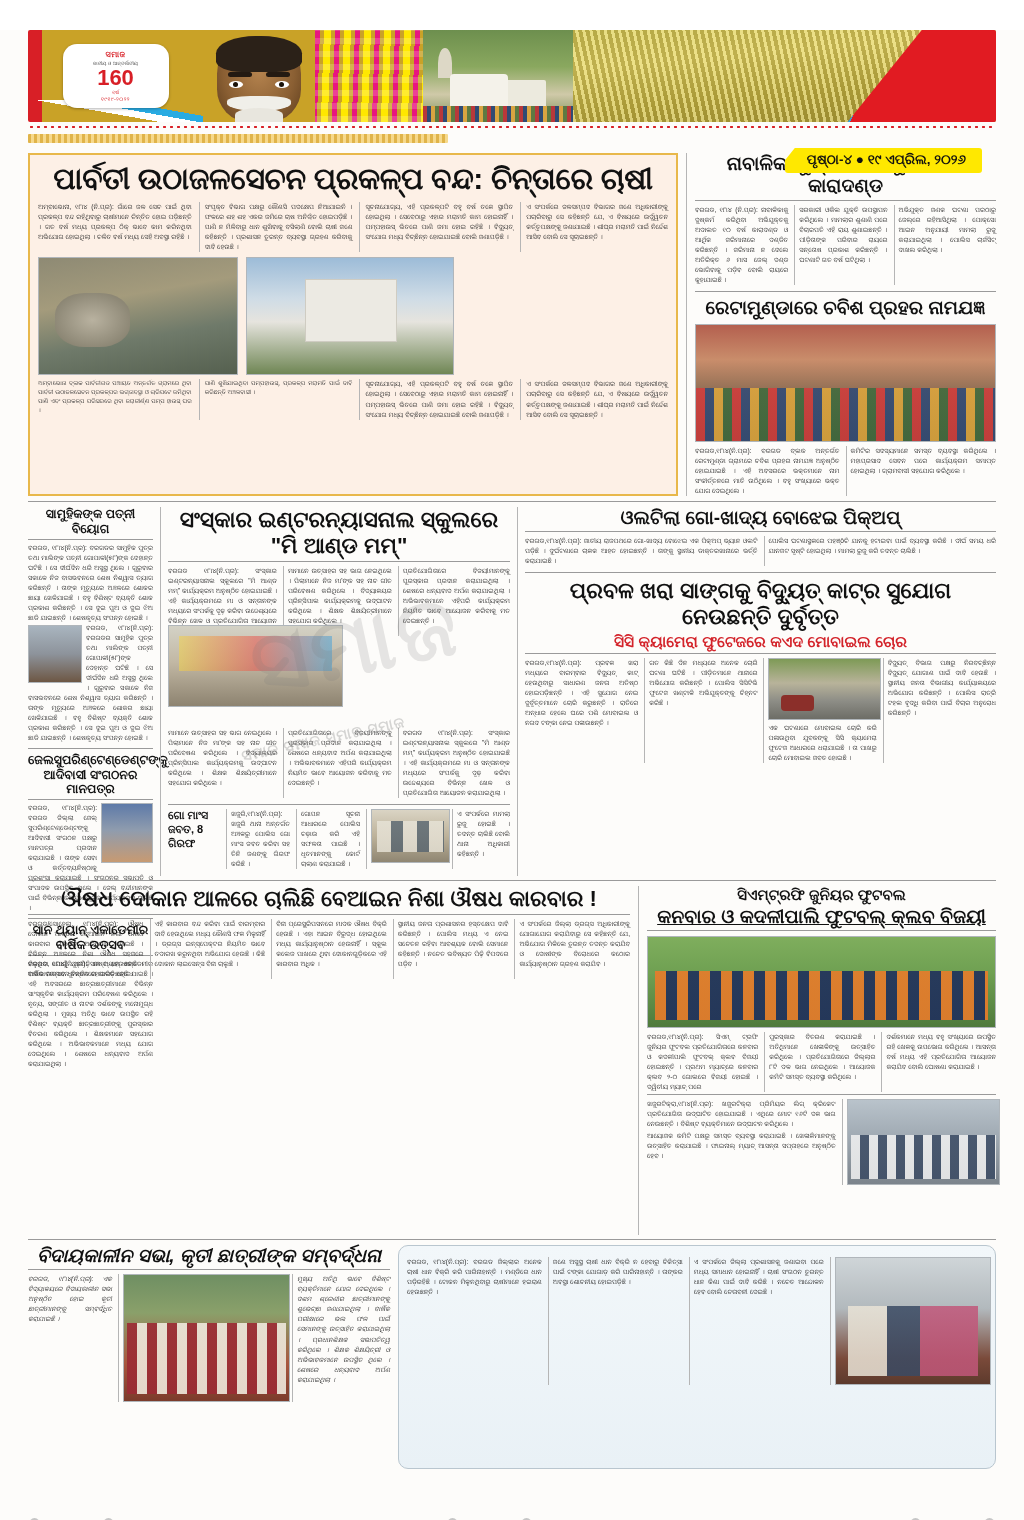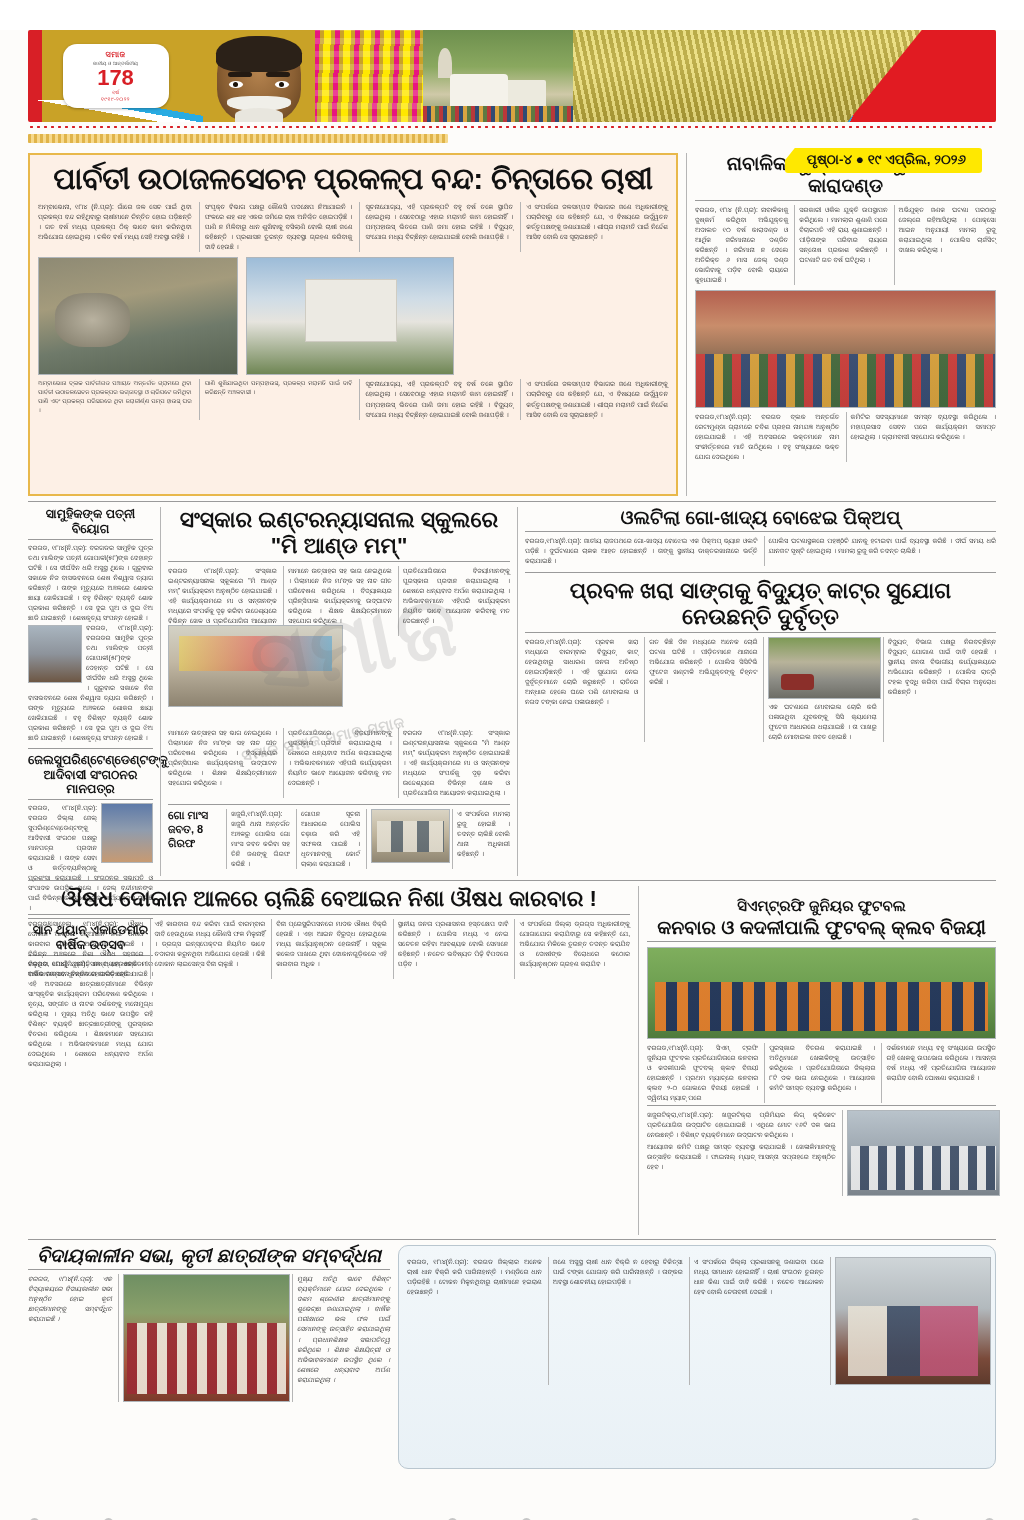--- a/index.html
+++ b/index.html
@@ -155,21 +155,21 @@
     clip-path: polygon(10px 0, 100% 0, 100% 100%, 0 100%, 0 50%);
   }
 
   
   .content { margin: 10px 28px 0 28px; }
 
   .hl { font-weight: bold; color:#111; line-height:1.18; text-align:center; }
   .hl-main { font-size: 30px; letter-spacing:-.4px; }
   .hl-mid  { font-size: 22px; }
   .hl-sec  { font-size: 19px; }
-  .hl-sm   { font-size: 15px; margin-top: 11px; }
+  .hl-sm   { font-size: 15px; }
   .hl-xs   { font-size: 12.5px; }
   .hl-red  { color:#d3232a; font-size: 15.5px; font-weight:bold; text-align:center; }
 
   .body-txt {
     font-size: 6.6px; line-height: 1.52; color: #2b2b2b;
     text-align: justify; word-break: break-word; hyphens: auto;
   }
   .cap { font-size: 6px; line-height:1.45; color:#333; text-align:justify; }
 
   .rule-t { border-top: 1px solid #9a9a9a; }
@@ -234,21 +234,21 @@
 </head>
 <body>
 
 <div class="page">
 
   <div class="masthead">
     <div class="mh-logo-zone">
       <div class="mh-logo">
         <div class="l1">ସମାଜ</div>
         <div class="l2">ଜାତୀୟ ଓ ଆନ୍ତର୍ଜାତୀୟ</div>
-        <div class="l3">178</div>
+        <div class="l3">160</div>
         <div class="l4">ବର୍ଷ</div>
         <div class="l5">୧୯୧୯-୨୦୨୨</div>
       </div>
     </div>
 
     <div class="mh-portrait">
       <div class="face"></div>
       <div class="hair"></div>
       <div class="brow"></div>
       <div class="eye l"></div>
@@ -325,20 +325,23 @@
               <div class="body-txt">ବରଗଡ, ୧୮ା୪ (ନି.ପ୍ର): ନାବାଳିକାକୁ ଦୁଷ୍କର୍ମ କରିଥିବା ଅଭିଯୁକ୍ତକୁ ଅଦାଲତ ୧୦ ବର୍ଷ କାରାଦଣ୍ଡ ଓ ଆର୍ଥିକ ଜରିମାନାରେ ଦଣ୍ଡିତ କରିଛନ୍ତି । ଜରିମାନା ନ ଦେଲେ ଅତିରିକ୍ତ ୬ ମାସ ଜେଲ୍ ଦଣ୍ଡ ଭୋଗିବାକୁ ପଡ଼ିବ ବୋଲି ରାୟରେ କୁହାଯାଇଛି ।</div>
             </div>
           <div style="width:31%;" class="rule-l">
               <div class="body-txt" style="padding-left:4px;">ସରକାରୀ ଓକିଲ ଯୁକ୍ତି ଉପସ୍ଥାପନ କରିଥିଲେ । ମାମଲାର ଶୁଣାଣି ପରେ ବିଚାରପତି ଏହି ରାୟ ଶୁଣାଇଛନ୍ତି । ପୀଡ଼ିତାଙ୍କ ପରିବାର ରାୟରେ ସନ୍ତୋଷ ପ୍ରକାଶ କରିଛନ୍ତି । ଘଟଣାଟି ଗତ ବର୍ଷ ଘଟିଥିଲା ।</div>
             </div>
           <div style="width:34%;" class="rule-l">
               <div class="body-txt" style="padding-left:4px;">ଅଭିଯୁକ୍ତ ଜଣକ ଘଟଣା ପରଠାରୁ ଜେଲ୍‌ରେ ରହିଆସିଥିଲା । ପୋକ୍‌ସୋ ଆଇନ ଅନୁଯାୟୀ ମାମଲା ରୁଜୁ କରାଯାଇଥିଲା । ପୋଲିସ ଚାର୍ଜସିଟ୍ ଦାଖଲ କରିଥିଲା ।</div>
             </div>
         </div>
 
+        <div class="rule-t" style="margin-top:6px; padding-top:5px;">
+          <div class="hl hl-sec">ରେଟାମୁଣ୍ଡାରେ ଚବିଶ ପ୍ରହର ନାମଯଜ୍ଞ</div>
+        </div>
         <div class="photo ph-people" style="margin-top:5px; width:100%; height:118px;"></div>
         <div style="display:flex; gap:6px; margin-top:4px;">
           <div style="width:49%;">
               <div class="body-txt">ବରଗଡ,୧୮ା୪(ନି.ପ୍ର): ବରଗଡ ବ୍ଲକ ଅନ୍ତର୍ଗତ ରେଟାମୁଣ୍ଡା ଗ୍ରାମରେ ଚବିଶ ପ୍ରହର ନାମଯଜ୍ଞ ଅନୁଷ୍ଠିତ ହୋଇଯାଇଛି । ଏହି ଅବସରରେ ଭକ୍ତମାନେ ନାମ ସଂକୀର୍ତ୍ତନରେ ମାତି ଉଠିଥିଲେ । ବହୁ ସଂଖ୍ୟାରେ ଭକ୍ତ ଯୋଗ ଦେଇଥିଲେ ।</div>
             </div>
           <div style="width:51%;" class="rule-l">
               <div class="body-txt" style="padding-left:4px;">କମିଟିର ସଦସ୍ୟମାନେ ସମସ୍ତ ବ୍ୟବସ୍ଥା କରିଥିଲେ । ମହାପ୍ରସାଦ ସେବନ ପରେ କାର୍ଯ୍ୟକ୍ରମ ସମାପ୍ତ ହୋଇଥିଲା । ଗ୍ରାମବାସୀ ସହଯୋଗ କରିଥିଲେ ।</div>
             </div>
         </div>
       </div>
@@ -420,20 +423,21 @@
           <div style="width:50%;">
               <div class="body-txt">ବରଗଡ,୧୮ା୪(ନି.ପ୍ର): ଜାତୀୟ ରାଜପଥରେ ଗୋ-ଖାଦ୍ୟ ବୋଝେଇ ଏକ ପିକ୍ଅପ୍ ଭ୍ୟାନ ଓଲଟି ପଡ଼ିଛି । ଦୁର୍ଘଟଣାରେ ଚାଳକ ଆହତ ହୋଇଛନ୍ତି । ତାଙ୍କୁ ସ୍ଥାନୀୟ ଡାକ୍ତରଖାନାରେ ଭର୍ତ୍ତି କରାଯାଇଛି ।</div>
             </div>
           <div style="width:50%;" class="rule-l">
               <div class="body-txt" style="padding-left:4px;">ପୋଲିସ ଘଟଣାସ୍ଥଳରେ ପହଞ୍ôଚି ଯାନକୁ ହଟାଇବା ପାଇଁ ବ୍ୟବସ୍ଥା କରିଛି । ଦୀର୍ଘ ସମୟ ଧରି ଯାନଜଟ ସୃଷ୍ଟି ହୋଇଥିଲା । ମାମଲା ରୁଜୁ କରି ତଦନ୍ତ ଚାଲିଛି ।</div>
             </div>
         </div>
 
         <div class="rule-t" style="margin-top:6px; padding-top:5px;">
           <div class="hl hl-mid">ପ୍ରବଳ ଖରା ସାଙ୍ଗକୁ ବିଦ୍ୟୁତ୍ କାଟ୍‌ର ସୁଯୋଗ ନେଉଛନ୍ତି ଦୁର୍ବୃତ୍ତ</div>
+          <div class="hl-red" style="margin-top:3px;">ସିସି କ୍ୟାମେରା ଫୁଟେଜରେ କଏଦ ମୋବାଇଲ ଚୋର</div>
         </div>
         <div class="rule-b" style="height:3px;"></div>
         <div style="display:flex; gap:6px; margin-top:4px;">
           <div style="width:25%;">
               <div class="body-txt">ବରଗଡ,୧୮ା୪(ନି.ପ୍ର): ପ୍ରବଳ ଖରା ମଧ୍ୟରେ ବାରମ୍ବାର ବିଦ୍ୟୁତ୍ କାଟ୍ ହେଉଥିବାରୁ ସାଧାରଣ ଜନତା ଅତିଷ୍ଠ ହୋଇପଡ଼ିଛନ୍ତି । ଏହି ସୁଯୋଗ ନେଇ ଦୁର୍ବୃତ୍ତମାନେ ଚୋରି କରୁଛନ୍ତି । ରାତିରେ ଅନ୍ଧାର ହେଲେ ଘରେ ପଶି ମୋବାଇଲ ଓ ନଗଦ ଟଙ୍କା ନେଇ ପଳାଉଛନ୍ତି ।</div>
             </div>
           <div style="width:25%;" class="rule-l">
               <div class="body-txt" style="padding-left:4px;">ଗତ କିଛି ଦିନ ମଧ୍ୟରେ ଅନେକ ଚୋରି ଘଟଣା ଘଟିଛି । ପୀଡ଼ିତମାନେ ଥାନାରେ ଅଭିଯୋଗ କରିଛନ୍ତି । ପୋଲିସ ସିସିଟିଭି ଫୁଟେଜ ଖଣ୍ଟାଳି ଅଭିଯୁକ୍ତଙ୍କୁ ଚିହ୍ନଟ କରିଛି ।</div>
             </div>
           <div style="width:25%;" class="rule-l">
@@ -466,21 +470,21 @@
               <div class="body-txt" style="padding-left:4px;">ସ୍ଥାନୀୟ ଜନତା ପ୍ରଶାସନର ହସ୍ତକ୍ଷେପ ଦାବି କରିଛନ୍ତି । ପୋଲିସ ମଧ୍ୟ ଏ ନେଇ ସଚେତନ ରହିବା ଆବଶ୍ୟକ ବୋଲି ସେମାନେ କହିଛନ୍ତି । ନଚେତ ଭବିଷ୍ୟତ ପିଢ଼ି ବିପଦରେ ପଡ଼ିବ ।</div>
             </div>
           <div style="width:20%;" class="rule-l">
               <div class="body-txt" style="padding-left:4px;">ଏ ସଂପର୍କରେ ଜିଲ୍ଲା ଡ୍ରଗ୍ସ ଅଧିକାରୀଙ୍କୁ ଯୋଗାଯୋଗ କରାଯିବାରୁ ସେ କହିଛନ୍ତି ଯେ, ଅଭିଯୋଗ ମିଳିଲେ ତୁରନ୍ତ ତଦନ୍ତ କରାଯିବ ଓ ଦୋଷୀଙ୍କ ବିରୋଧରେ କଠୋର କାର୍ଯ୍ୟାନୁଷ୍ଠାନ ଗ୍ରହଣ କରାଯିବ ।</div>
             </div>
         </div>
       </div>
 
       <div class="rule-l" style="flex:1; padding-left:8px; margin-left:8px;">
         <div class="hl hl-sm">ସିଏମ୍‌ଟ୍ରଫି ଜୁନିୟର ଫୁଟବଲ</div>
-        <div class="hl hl-sec" style="margin-top:2px;">କନବାର ଓ କଦଳୀପାଲି ଫୁଟବଲ୍ କ୍ଲବ ବିଜୟୀ</div>
+        <div class="hl hl-sec" style="margin-top:2px;text-decoration:underline;">କନବାର ଓ କଦଳୀପାଲି ଫୁଟବଲ୍ କ୍ଲବ ବିଜୟୀ</div>
         <div class="rule-b" style="height:3px;"></div>
         <div class="photo ph-team" style="margin-top:5px;width:100%;height:92px;"></div>
         <div style="display:flex; gap:6px; margin-top:4px;">
           <div style="width:33%;">
               <div class="body-txt">ବରଗଡ,୧୮ା୪(ନି.ପ୍ର): ସିଏମ୍ ଟ୍ରଫି ଜୁନିୟର ଫୁଟବଲ ପ୍ରତିଯୋଗିତାରେ କନବାର ଓ କଦଳୀପାଲି ଫୁଟବଲ୍ କ୍ଲବ ବିଜୟୀ ହୋଇଛନ୍ତି । ପ୍ରଥମ ମ୍ୟାଚ୍‌ରେ କନବାର କ୍ଲବ ୨-୦ ଗୋଲରେ ବିଜୟୀ ହୋଇଛି । ଦ୍ୱିତୀୟ ମ୍ୟାଚ୍ ପରେ</div>
             </div>
           <div style="width:33%;" class="rule-l">
               <div class="body-txt" style="padding-left:4px;">ପୁରସ୍କାର ବିତରଣ କରାଯାଇଛି । ଅତିଥିମାନେ ଖେଳାଳିଙ୍କୁ ଉତ୍ସାହିତ କରିଥିଲେ । ପ୍ରତିଯୋଗିତାରେ ଜିଲ୍ଲାର ୮ଟି ଦଳ ଭାଗ ନେଇଥିଲେ । ଆୟୋଜକ କମିଟି ସମସ୍ତ ବ୍ୟବସ୍ଥା କରିଥିଲେ ।</div>
             </div>
           <div style="width:34%;" class="rule-l">

